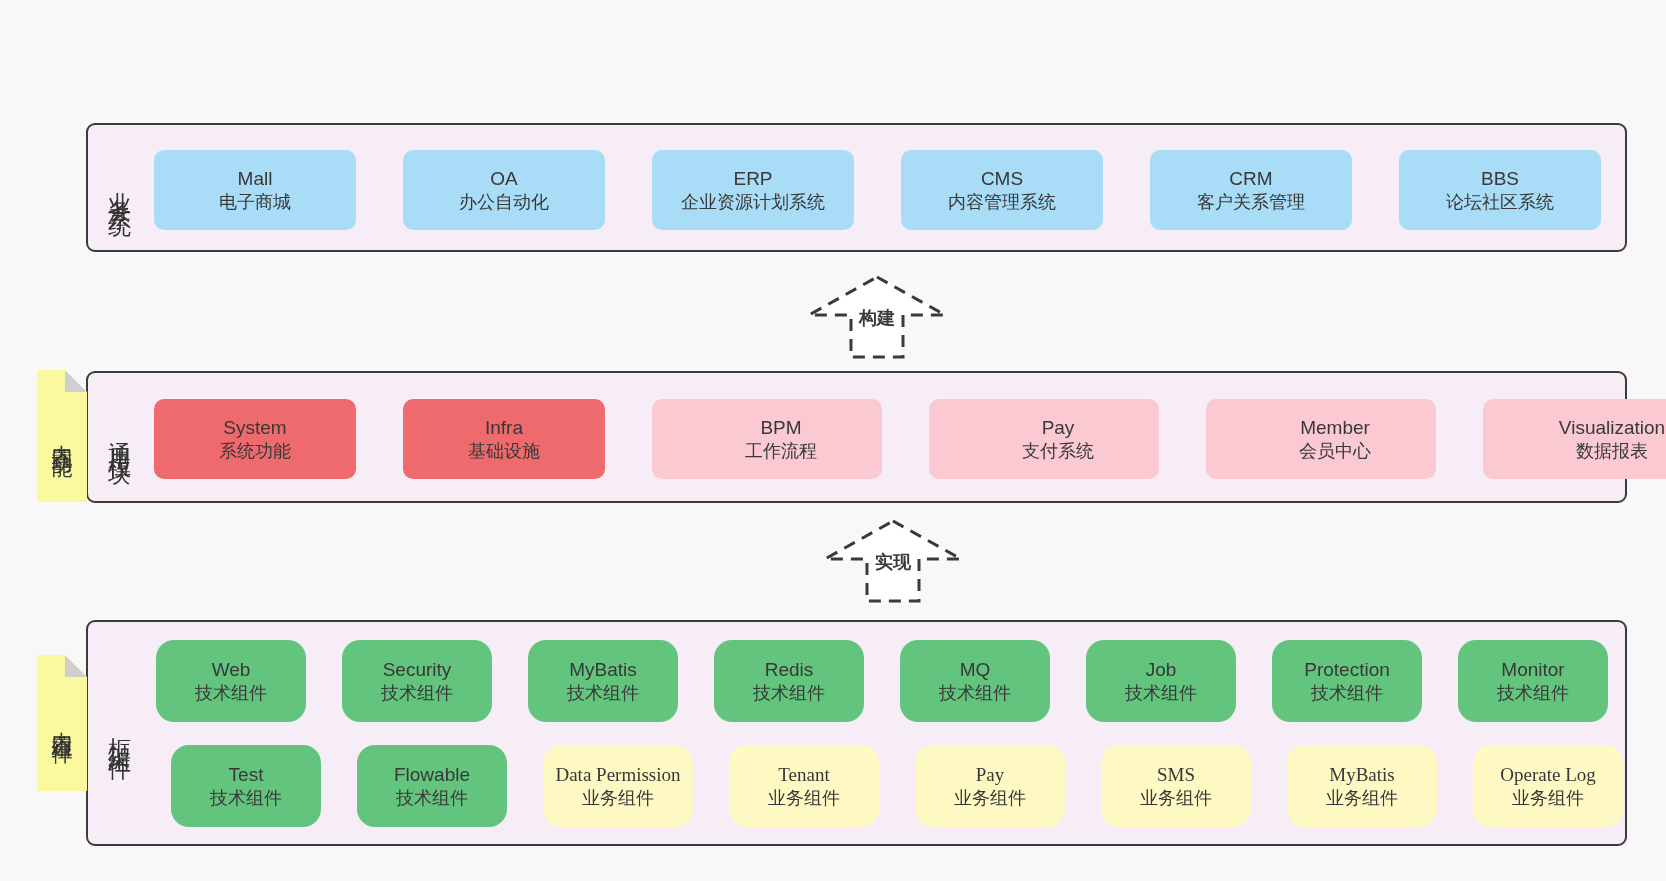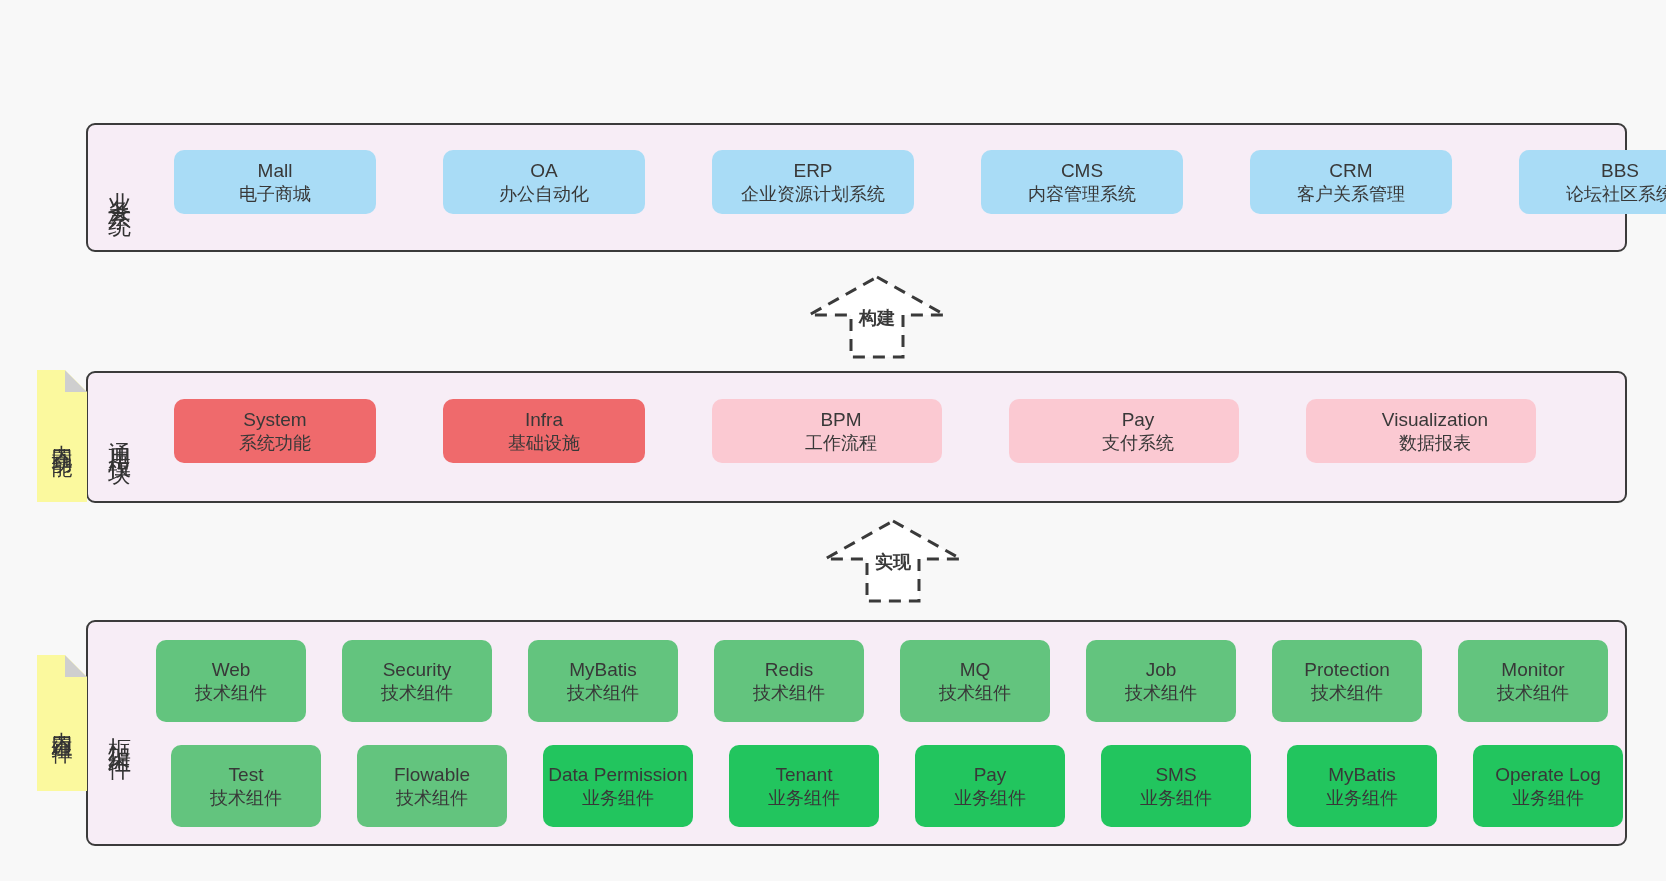--- a/index.html
+++ b/index.html
@@ -40,29 +40,29 @@
   #band3 .row-bottom { top:123px;margin-left:15px; }
 
   
   .box {
     border-radius:10px;
     display:flex; flex-direction:column;
     align-items:center; justify-content:center;
     text-align:center; line-height:1.32;
     color:#383838;
   }
-  .box-wide { width:202px; height:64px;margin-left:20px; }
-  .box-narrow { width:150px; height:82px; }
+  .box-wide { width:202px; height:80px; }
+  .box-narrow { width:150px; height:82px;border-radius:18px; }
   .box .en { font-size:19px; }
   .box .zh { font-size:18px; }
   .blue  { background:#a9dcf6; }
   .red   { background:#ef6a6c;align-items:center; }
   .pink  { background:#fbc9d2;padding-left:28px; }
   .green { background:#63c47e; }
-  .lightgreen { background:#22c55e; }
+  .lightgreen { background:#fef9c3;font-family:Liberation Serif, serif; }
 
   
   .note {
     position:absolute; width:50px;
     background:#fbf99e;
     clip-path:polygon(0 0, calc(100% - 22px) 0, 100% 22px, 100% 100%, 0 100%);
     display:flex; align-items:center; justify-content:center;
     z-index:3;
   }
   #note2 { left:37px; top:370px; height:132px; }
@@ -145,20 +145,24 @@
       </div>
       <div class="box box-wide pink">
         <span class="en">BPM</span>
         <span class="zh">工作流程</span>
       </div>
       <div class="box box-wide pink">
         <span class="en">Pay</span>
         <span class="zh">支付系统</span>
       </div>
       <div class="box box-wide pink">
+        <span class="en">Member</span>
+        <span class="zh">会员中心</span>
+      </div>
+      <div class="box box-wide pink">
         <span class="en">Visualization</span>
         <span class="zh">数据报表</span>
       </div>
     </div>
   </div>
   <div class="note" id="note2">
     <span class="note-text">内置功能</span>
     <span class="note-fold"></span>
   </div>
 

